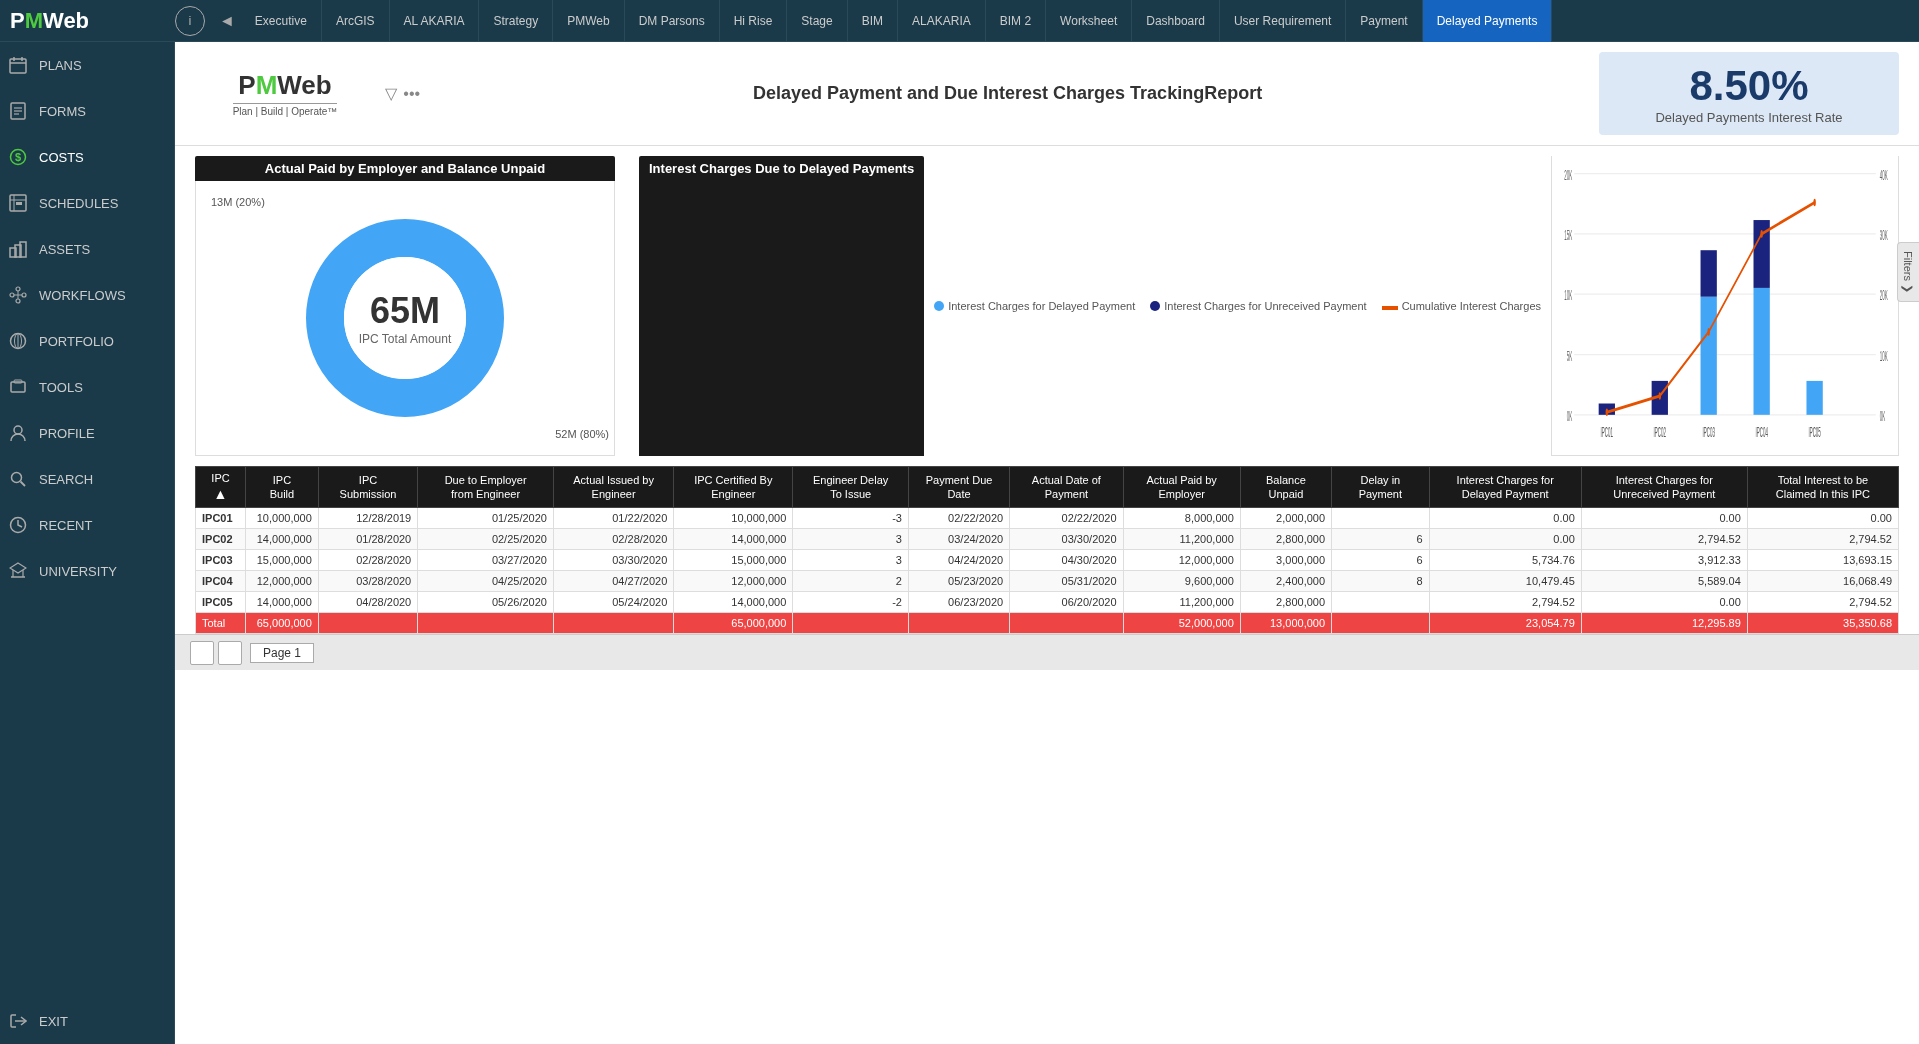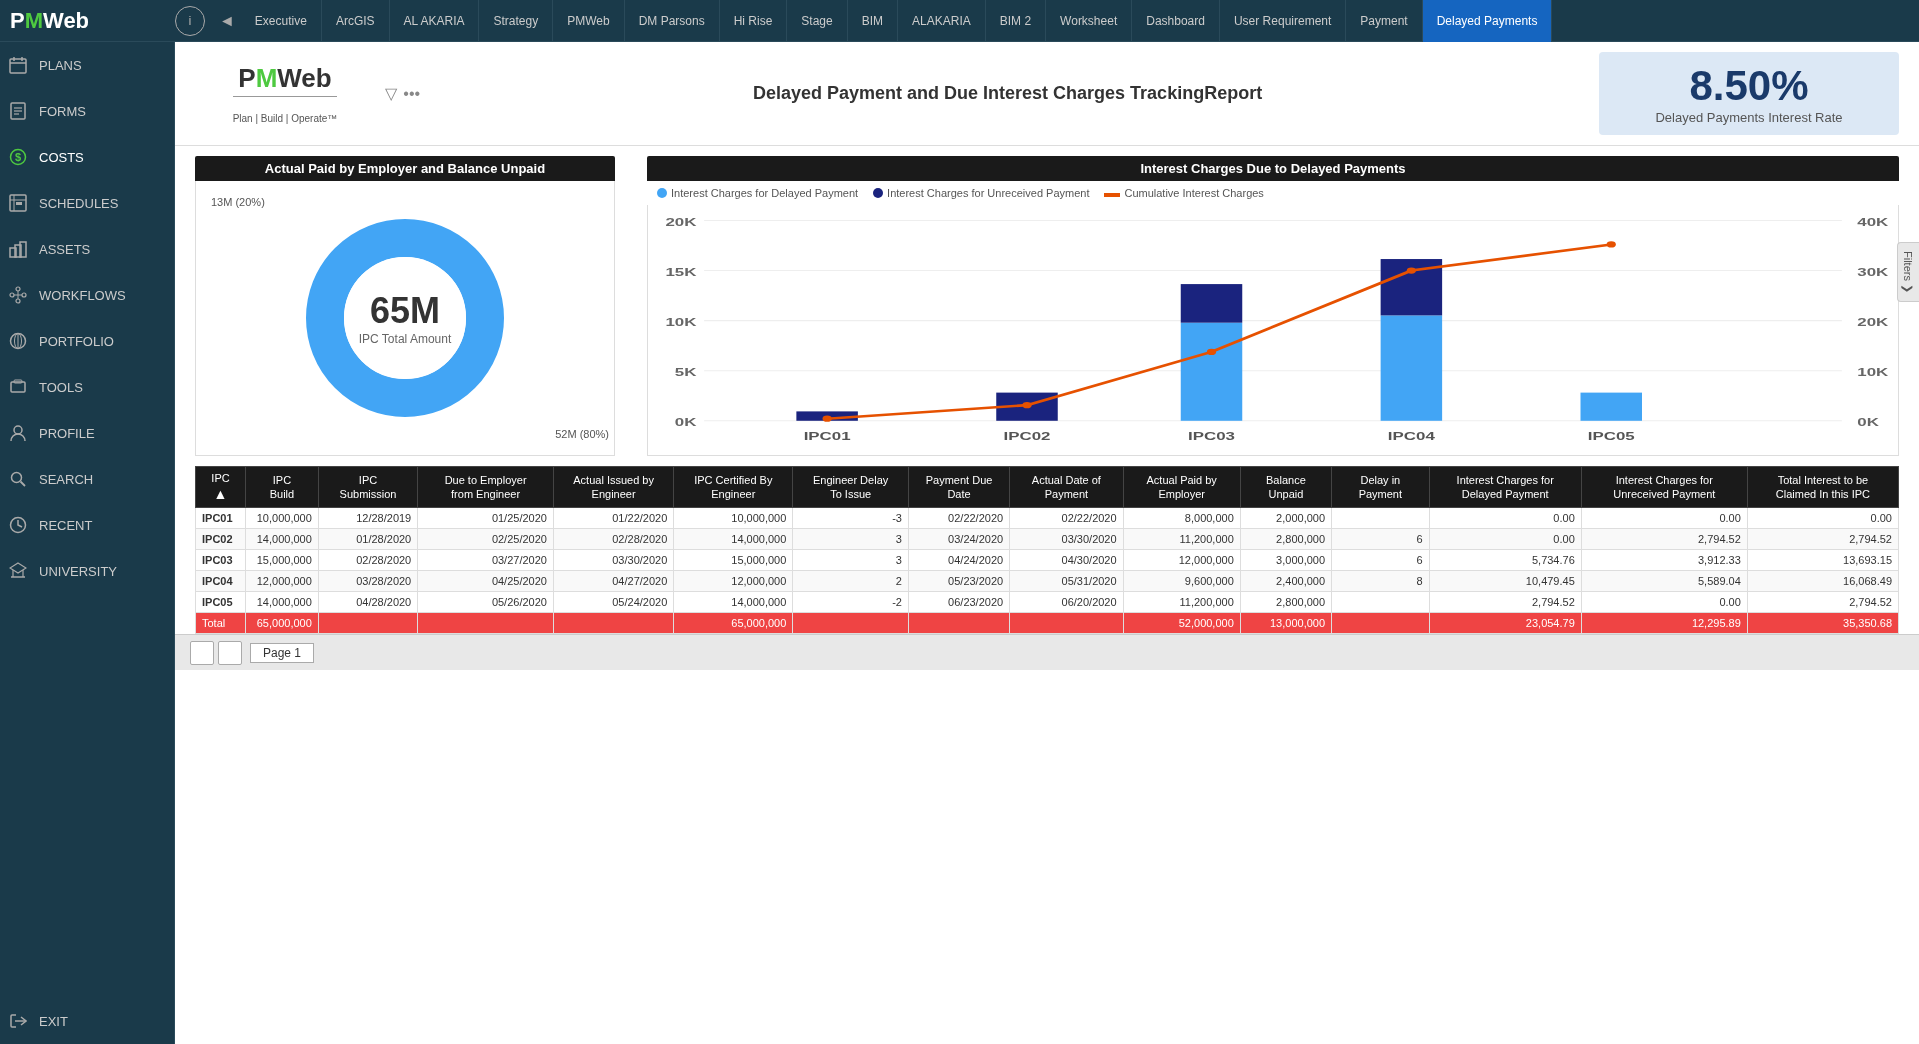--- a/index.html
+++ b/index.html
@@ -37,23 +37,23 @@
     .report-logo { width: 180px; flex-shrink: 0; display: flex; flex-direction: column; align-items: center; justify-content: center; }
     .filter-icons { display: flex; align-items: center; margin-left: 10px; }
     .filter-icon { color: #888; font-size: 16px; margin-right: 6px; cursor: pointer; }
     .report-title-center { flex: 1; display: flex; align-items: center; justify-content: center; }
     .report-main-title { font-size: 18px; font-weight: bold; color: #333; text-align: center; }
     .interest-rate-box { width: 300px; background: #dce8f5; display: flex; flex-direction: column; align-items: center; justify-content: center; padding: 10px; flex-shrink: 0; border-radius: 4px; margin-left: 10px; }
     .interest-rate-value { font-size: 42px; font-weight: bold; color: #1a3a6a; }
     .interest-rate-label { font-size: 13px; color: #555; }
 
     
-    .charts-row { display: flex; padding: 10px 20px; gap: 32px; flex-shrink: 0; height: 320px; }
+    .charts-row { display: flex; padding: 10px 20px; gap: 24px; flex-shrink: 0; height: 320px; }
     .chart-left { width: 420px; flex-shrink: 0; display: flex; flex-direction: column; }
-    .chart-right { flex: 1; display: flex; flex-direction: column; }
+    .chart-right { flex: 1; display: flex; flex-direction: row; }
     .chart-title-bar { background: #1a1a1a; color: #fff; text-align: center; padding: 5px 10px; font-size: 13px; font-weight: bold; border-radius: 2px 2px 0 0; }
     .chart-body { flex: 1; background: #fff; border: 1px solid #ddd; border-top: none; display: flex; align-items: center; justify-content: center; position: relative; overflow: hidden; }
 
     
     .donut-container { position: relative; width: 220px; height: 220px; }
     .donut-center { position: absolute; top: 50%; left: 50%; transform: translate(-50%, -50%); text-align: center; }
     .donut-value { font-size: 36px; font-weight: bold; color: #333; }
     .donut-label { font-size: 12px; color: #666; }
     .donut-annotation-top { position: absolute; top: 15px; left: 15px; font-size: 11px; color: #555; }
     .donut-annotation-bottom { position: absolute; bottom: 15px; right: 5px; font-size: 11px; color: #555; }
@@ -250,21 +250,21 @@
       <span class="sidebar-label">EXIT</span>
     </div>
   </div>
 
   <div class="content">
     <div class="report-area">
 
       <div class="report-header">
         <div class="report-logo">
           <div style="font-size:26px;font-weight:bold;color:#333;">P<span style="color:#4ec940;">M</span>Web</div>
-          <div style="font-size:10px;color:#555;margin-top:2px;border-top:1px solid #999;padding-top:16px;">Plan | Build | Operate™</div>
+          <div style="font-size:10px;color:#555;margin-top:2px;border-top:1px solid #999;padding-top:2px;">Plan | Build | Operate™</div>
         </div>
         <div class="filter-icons">
           <span class="filter-icon">▽</span>
           <span class="filter-icon">•••</span>
         </div>
         <div class="report-title-center">
           <div class="report-main-title">Delayed Payment and Due Interest Charges Tracking</div>
           <div class="report-main-title">Report</div>
         </div>
         <div class="interest-rate-box">
@@ -305,21 +305,21 @@
             </div>
             <div class="legend-item">
               <div class="legend-dot" style="background:#1a237e;"></div>
               <span>Interest Charges for Unreceived Payment</span>
             </div>
             <div class="legend-item">
               <div class="legend-dot" style="background:#e65100;border-radius:0;height:4px;width:16px;margin-top:3px;"></div>
               <span>Cumulative Interest Charges</span>
             </div>
           </div>
-          <div class="chart-body" style="padding:5px 10px;font-weight:bold;">
+          <div class="chart-body" style="padding:5px 10px;">
             <svg width="100%" height="100%" viewBox="0 0 800 230" preserveAspectRatio="none">
 
               <text x="25" y="15" font-size="11" fill="#666" text-anchor="end">20K</text>
               <text x="25" y="63" font-size="11" fill="#666" text-anchor="end">15K</text>
               <text x="25" y="111" font-size="11" fill="#666" text-anchor="end">10K</text>
               <text x="25" y="159" font-size="11" fill="#666" text-anchor="end">5K</text>
               <text x="25" y="207" font-size="11" fill="#666" text-anchor="end">0K</text>
 
               <text x="780" y="15" font-size="11" fill="#666" text-anchor="start">40K</text>
               <text x="780" y="63" font-size="11" fill="#666" text-anchor="start">30K</text>

